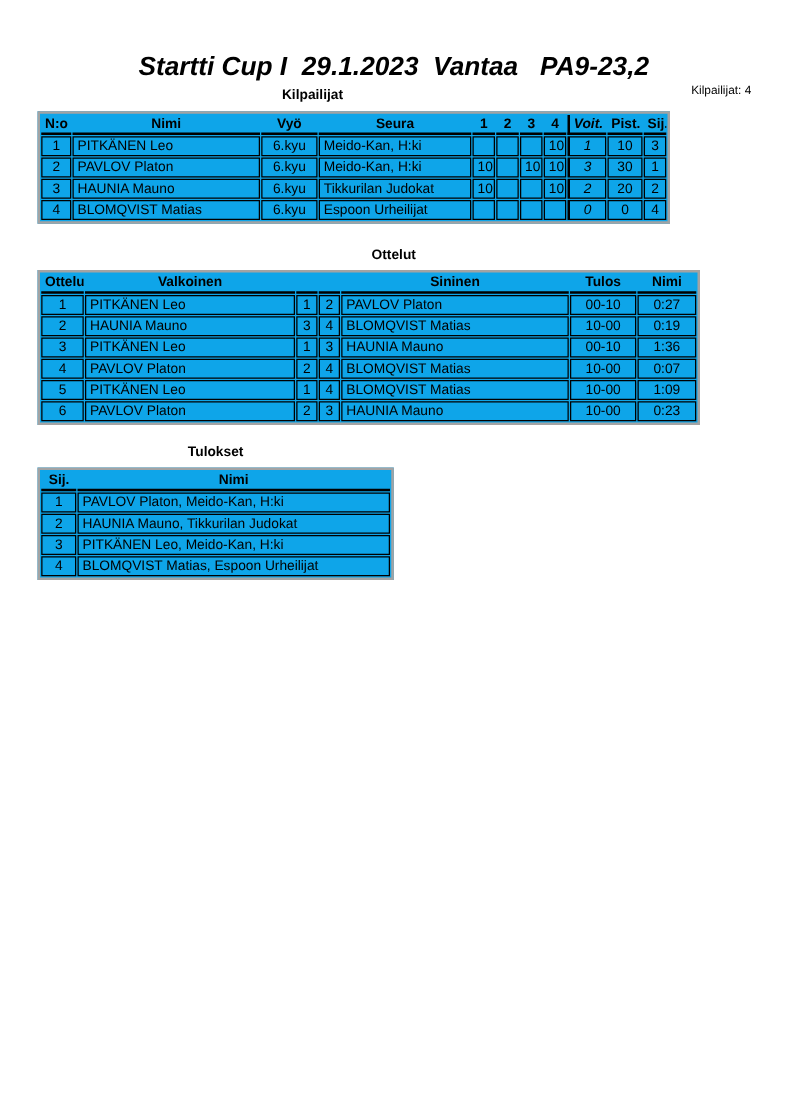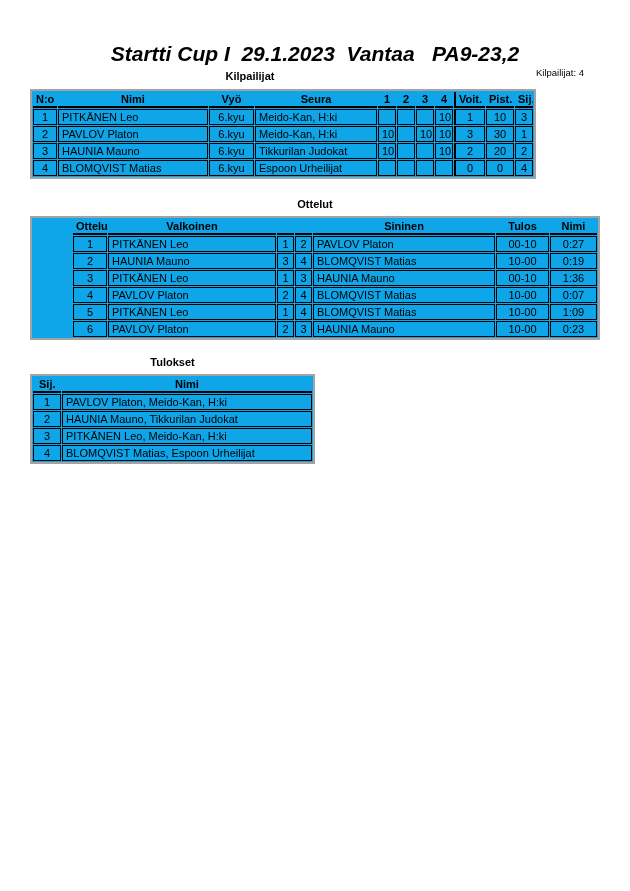--- a/index.html
+++ b/index.html
@@ -34,21 +34,21 @@
     font-weight: bold;
     text-align: center;
     white-space: pre;
   }
   .label-kilpailijat { top: 70px; left: 0; width: 500px; }
   .label-ottelut    { top: 198px; left: 0; width: 590px; padding-left: 20px; }
   .label-tulokset   { top: 356px; left: 0; width: 345px; }
   .competitor-count {
     position: absolute;
     top: 67px;
-    right: 46px;
+    right: 29px;
     font-size: 9.5px;
   }
   table.grid {
     position: absolute;
     left: 30px;
     border: 2px solid #a3a3a3;
     border-collapse: separate;
     border-spacing: 1px;
     table-layout: fixed;
     background: #0ea5e9;
@@ -66,26 +66,26 @@
     border: none;
     border-bottom: 2px solid #000;
     font-weight: bold;
     height: 16px;
   }
   table.grid td {
     border: 1px solid #000;
     font-weight: normal;
   }
   .t-competitors { top: 89px;  width: 506px; }
-  .t-matches     { top: 216px; width: 530px; padding-left: 40px; }
+  .t-matches     { top: 216px; width: 530px; }
   .t-results     { top: 374px; width: 285px; }
   .al { text-align: left; }
   .ac { text-align: center; }
   .ar { text-align: right; padding-right: 2px; }
-  .grp { border-left: 2px solid #000 !important; }
+  .grp { border-left: 2px solid #000 !important; font-style: italic; }
   th.grp { border-left: 2px solid #000; }
 </style>
 </head>
 <body>
 
 <div class="page">
 
   <div class="doc-title">Startti Cup I  29.1.2023  Vantaa   PA9-23,2</div>
 
   <div class="section-label label-kilpailijat">Kilpailijat</div>

